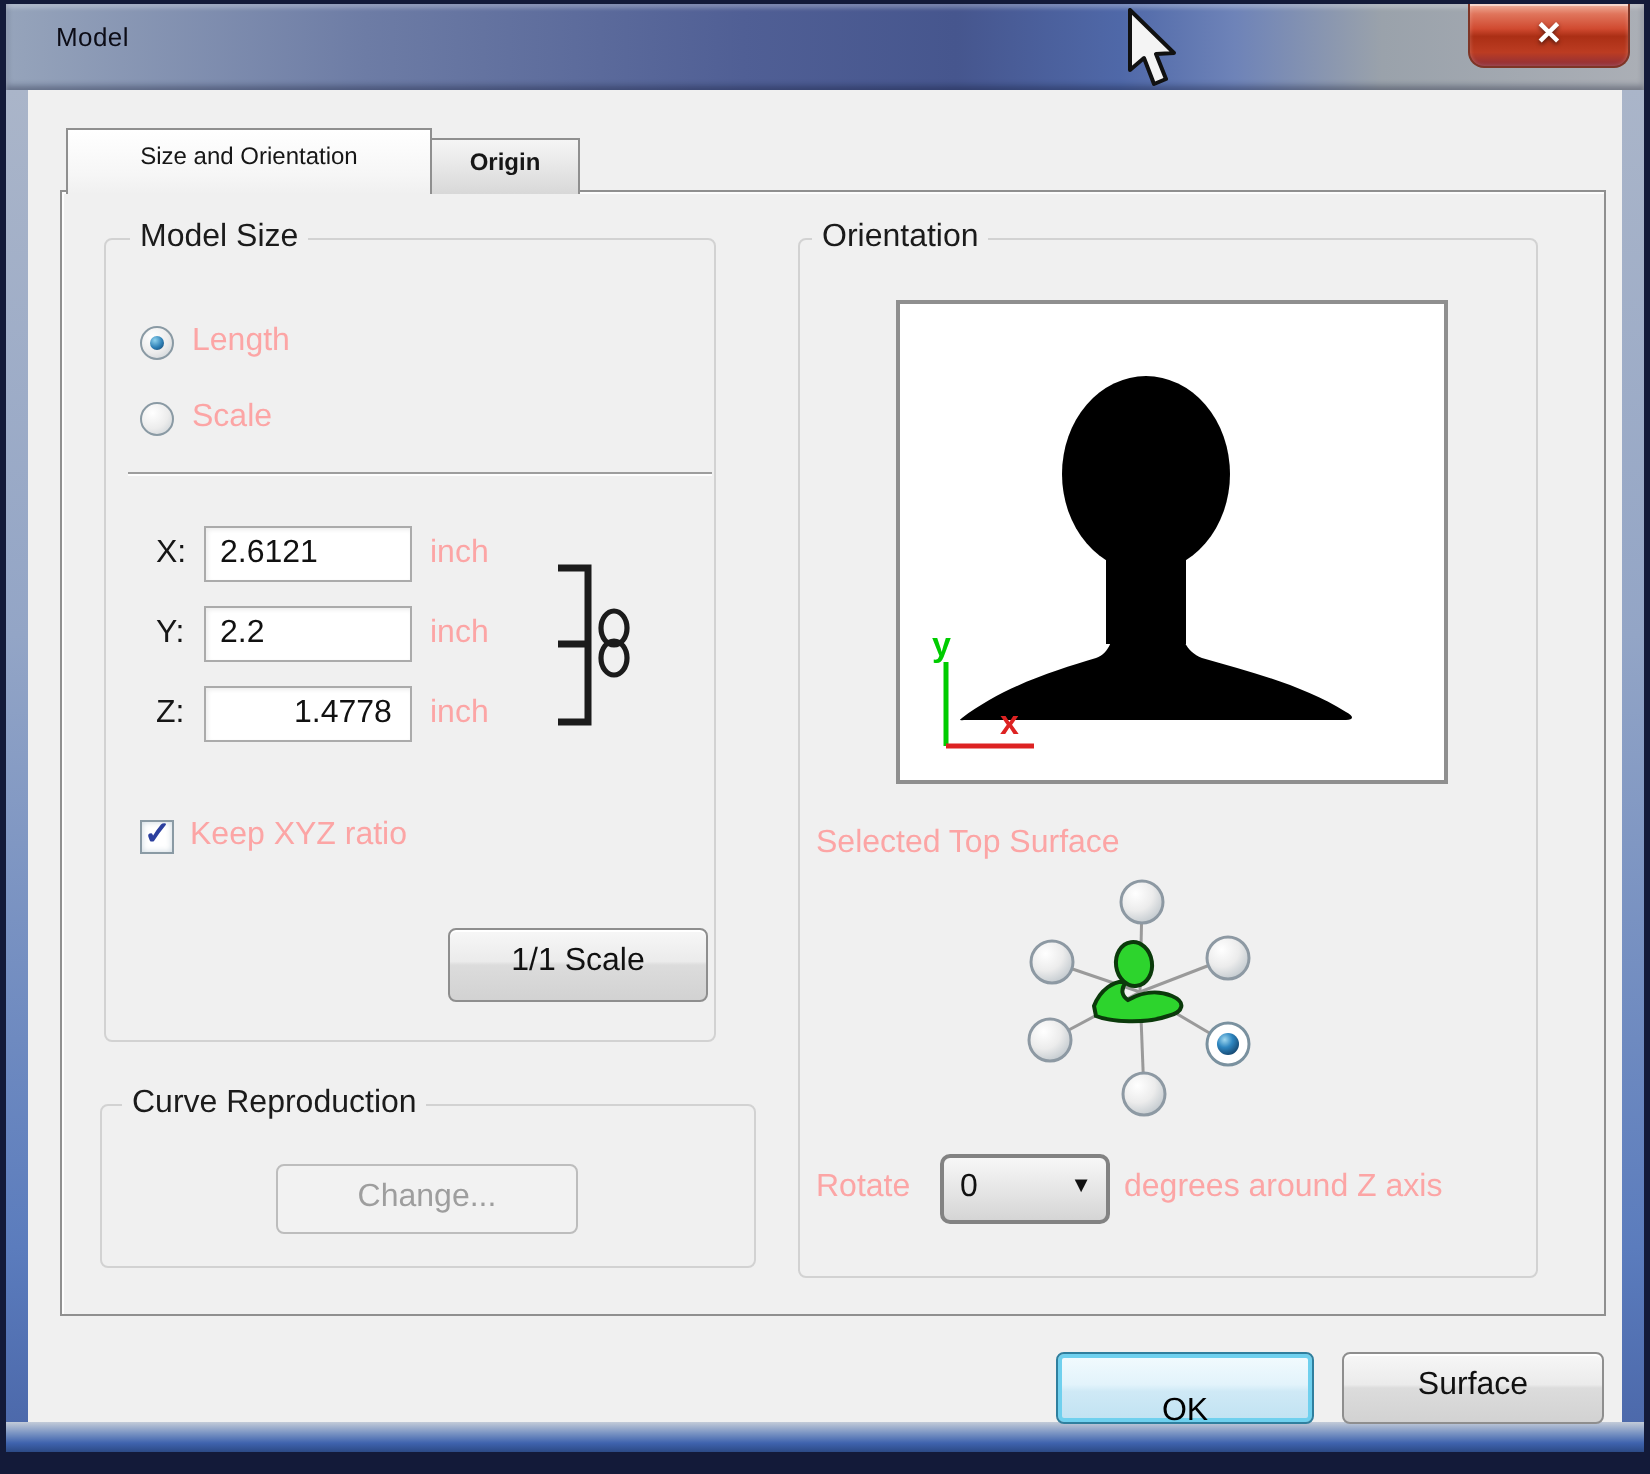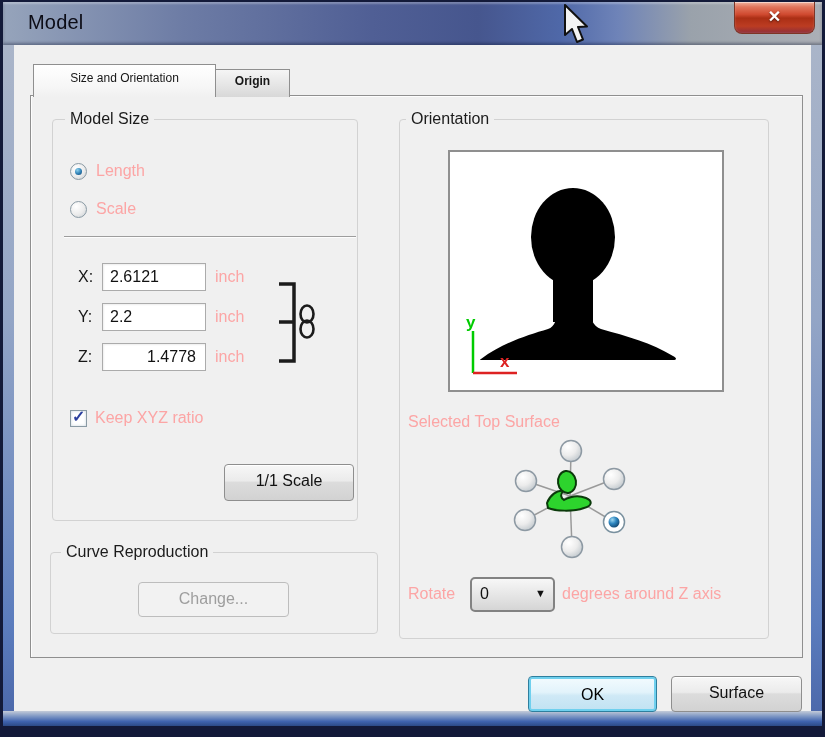--- a/index.html
+++ b/index.html
@@ -3,21 +3,21 @@
 <meta charset="utf-8">
 <style>
   html,body{margin:0;padding:0;}
   body{width:825px;height:737px;position:relative;overflow:hidden;
        font-family:"Liberation Sans", sans-serif;background:#131a39;}
   .abs{position:absolute;}
   
   #titlebar{left:3px;top:2px;right:3px;height:43px;
     background:linear-gradient(90deg,#96a4bb 0%,#6d7ca5 22%,#505f95 45%,#46568e 58%,#4f68a8 68%,#6e83b8 75%,#9aa2ab 84%,#abafb6 100%);
     box-shadow:inset 0 2px 2px rgba(255,255,255,.28), inset 0 -2px 3px rgba(10,14,40,.35);}
-  #title-text{left:28px;top:11px;font-size:20px;color:#0c0c16;letter-spacing:.2px;}
+  #title-text{left:28px;top:11px;font-size:13px;color:#0c0c16;letter-spacing:.2px;}
   #close-btn{left:734px;top:2px;width:79px;height:31px;border:1px solid #7e3526;border-top:none;
     border-radius:0 0 8px 8px;
     background:linear-gradient(180deg,#f0b29e 0%,#e0755c 16%,#d04a30 40%,#ab2f15 52%,#bc3c22 78%,#8e2f3a 100%);
     box-shadow:inset 0 1px 0 rgba(255,255,255,.45), inset 0 0 2px rgba(255,255,255,.25);
     color:#fff;text-align:center;cursor:default;}
   #close-btn span{display:inline-block;margin-top:5px;font-size:16px;font-weight:bold;
     text-shadow:0 1px 2px rgba(0,0,0,.55);}
   #frame-left{left:3px;top:45px;width:11px;bottom:11px;
     background:linear-gradient(180deg,#aab5c9 0%,#93a5c6 40%,#5b7cbd 85%,#4a66a8 100%);}
   #frame-right{right:3px;top:45px;width:11px;bottom:11px;
@@ -61,21 +61,21 @@
   .btn{border:1px solid #8e8e8e;border-radius:4px;
     background:linear-gradient(180deg,#f7f7f7 0%,#ebebeb 45%,#dcdcdc 50%,#d2d2d2 100%);
     box-shadow:inset 0 1px 0 #ffffff;font-size:16px;color:#111;text-align:center;cursor:default;}
   .btn span{display:inline-block;margin-top:7px;}
   #btn-scale{left:224px;top:464px;width:128px;height:35px;}
   #btn-change{left:138px;top:582px;width:149px;height:33px;border-color:#bdbdbd;
     background:#f2f2f2;box-shadow:none;color:#9e9e9e;}
   #btn-ok{left:528px;top:676px;width:127px;height:34px;border:1px solid #2f7f9e;border-radius:4px;
     background:linear-gradient(180deg,#f3fbfe 0%,#e2f3fb 45%,#cfe9f6 55%,#c0e2f2 100%);
     box-shadow:inset 0 0 0 2px #6fd0ee;font-size:16px;text-align:center;}
-  #btn-ok span{display:inline-block;margin-top:9px;}
+  #btn-ok span{display:inline-block;margin-top:20px;}
   #btn-cancel{left:671px;top:676px;width:129px;height:34px;}
   
   #preview{left:448px;top:150px;width:272px;height:238px;border:2px solid #8f8f8f;background:#fff;}
   #sel-surface-lbl{left:408px;top:413px;}
   #rotate-lbl{left:408px;top:585px;}
   #rotate-suffix{left:562px;top:585px;}
   #combo{left:470px;top:577px;width:85px;height:35px;border:2px solid #828282;border-radius:5px;
     background:linear-gradient(180deg,#f7f7f7 0%,#e3e3e3 60%,#d5d5d5 100%);box-sizing:border-box;}
   #combo .val{position:absolute;left:8px;top:6px;font-size:16px;color:#111;}
   #combo .arrow{position:absolute;right:7px;top:8px;font-size:11px;color:#111;}

